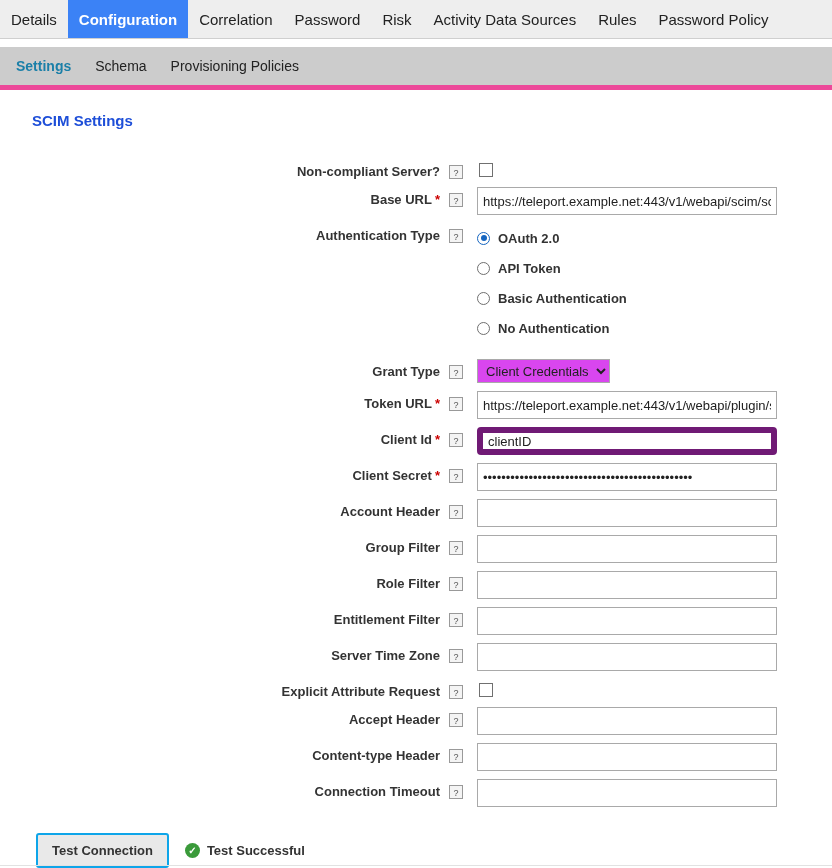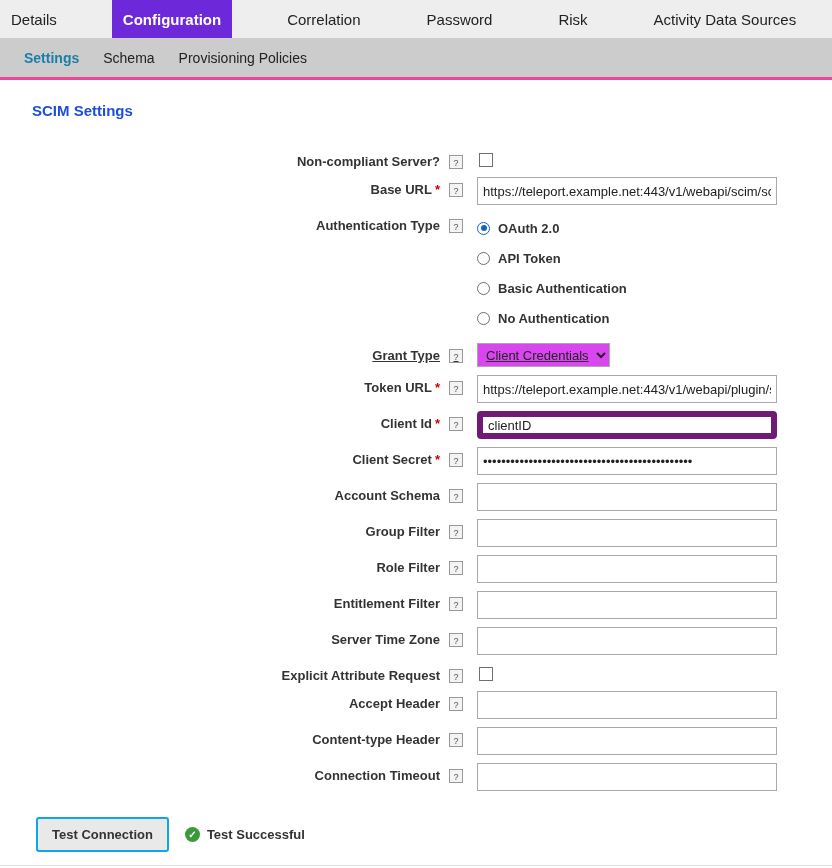--- a/index.html
+++ b/index.html
@@ -16,46 +16,46 @@
     overflow: hidden;
   }
 
   
   .tabbar {
     display: flex;
     align-items: stretch;
     background: #eeeeee;
     border-bottom: 1px solid #cfcfcf;
     height: 38px;
-    gap: 44px;
   }
   .tabbar .tab {
     display: flex;
     align-items: center;
     padding: 0 11px;
     font-size: 15px;
     color: #222222;
     cursor: pointer;
     white-space: nowrap;
     font-weight: 400;
   }
   .tabbar .tab.active {
-    background: #6d28d9;
+    background: #3b82f6;
     color: #ffffff;
     font-weight: bold;
   }
 
   
   .subbar {
     display: flex;
     align-items: center;
     background: #cccccc;
     height: 38px;
-    border-bottom: 3px solid #ec4899;
-    padding-left: 12px;
+    border-bottom: 5px solid #ec4899;
+    padding-left: 4px;
+    margin-top: 8px;
   }
   .subbar .subtab {
     padding: 0 12px;
     font-size: 14px;
     color: #222222;
     cursor: pointer;
     white-space: nowrap;
     line-height: 38px;
   }
   .subbar .subtab.active {
@@ -294,21 +294,21 @@
         <span class="radio"></span>
         <span class="radio-label">Basic Authentication</span>
       </div>
       <div class="radio-row">
         <span class="radio"></span>
         <span class="radio-label">No Authentication</span>
       </div>
     </div>
   </div>
 
-  <div class="row" style="margin-top:10px;text-decoration:underline;">
+  <div class="row" style="margin-top:16px;">
     <div class="label">Grant Type</div>
     <div class="help">?</div>
     <div class="ctrl">
       <select>
         <option>Client Credentials</option>
       </select>
     </div>
   </div>
 
   <div class="row">
@@ -335,21 +335,21 @@
     <div class="label">
       <span>Client Secret</span><span class="req">*</span>
     </div>
     <div class="help">?</div>
     <div class="ctrl">
       <input type="text" class="dots" value="••••••••••••••••••••••••••••••••••••••••••••••" style="">
     </div>
   </div>
 
   <div class="row">
-    <div class="label">Account Schema</div>
+    <div class="label">Account Header</div>
     <div class="help">?</div>
     <div class="ctrl">
       <input type="text" value="" style="">
     </div>
   </div>
 
   <div class="row">
     <div class="label">Group Filter</div>
     <div class="help">?</div>
     <div class="ctrl">

